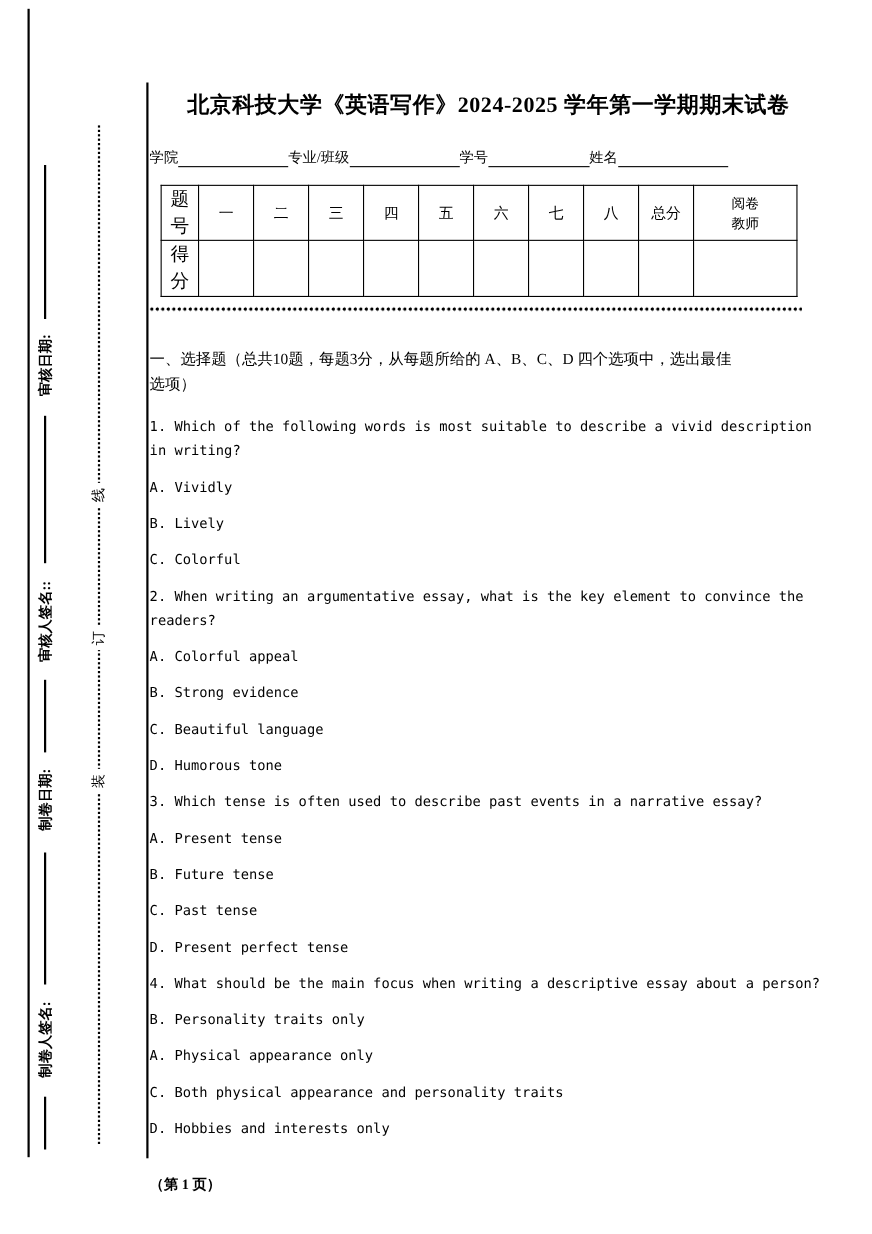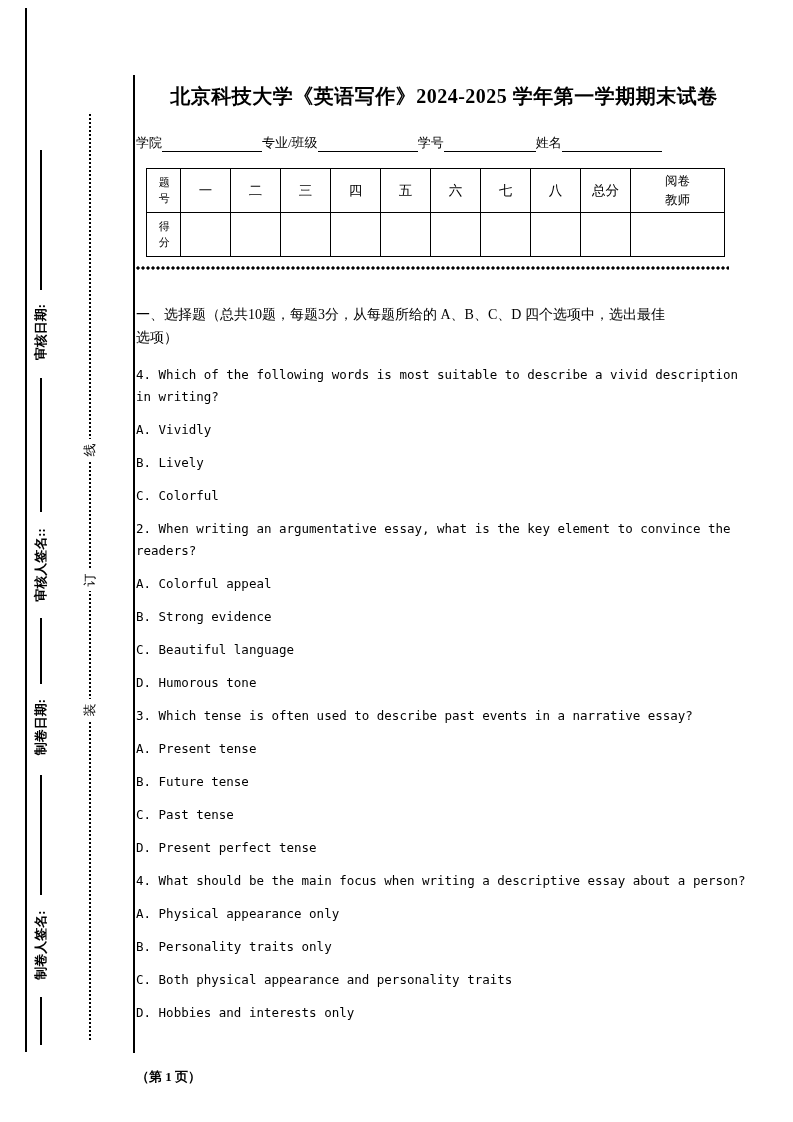--- a/index.html
+++ b/index.html
@@ -25,21 +25,21 @@
   }
   
   .content { position:absolute; left:136px; top:82px; width:616px; }
   .title { font-size:20px; font-weight:bold; text-align:center; line-height:28px; margin-bottom:22px; letter-spacing:0.5px; }
   .info-row { display:flex; align-items:flex-end; margin-bottom:16px; font-size:13px; height:20px; }
   .info-item { display:flex; align-items:flex-end; }
   .info-line { display:inline-block; border-bottom:1px solid #000; height:16px; }
   .w100 { width:100px; } .w92 { width:92px; }
   .score-table { border-collapse:collapse; margin-left:10px; table-layout:fixed; }
   .score-table td { border:1px solid #000; height:44px; text-align:center; vertical-align:middle; font-size:13.5px; padding:0; }
-  .stack  { display:inline-block; width:1.15em; word-break:break-all; line-height:1.45; font-size:11px;text-align:right; }
+  .stack  { display:inline-block; width:1.15em; word-break:break-all; line-height:1.45; font-size:17px; }
   .stack2 { display:inline-block; width:2.3em;  word-break:break-all; line-height:1.45; font-size:12.5px; }
   .dotted-sep {
     margin-top:9px; width:593px; height:4px;
     background-image:radial-gradient(circle at 2px 2px,#000 1.5px,transparent 1.7px);
     background-size:5px 4px; background-repeat:repeat-x;
   }
   .section-heading { margin-top:33px; margin-bottom:15px; font-size:14px; line-height:23px; width:540px; }
   .q, .opt {
     font-family:"DejaVu Sans Mono","Liberation Mono",monospace;
     font-size:12.5px; line-height:22px; margin-bottom:11px;
@@ -135,40 +135,40 @@
         <td></td>
       </tr>
     </tbody>
       </table>
 
     <div class="dotted-sep"></div>
 
     <p class="section-heading">一、选择题（总共10题，每题3分，从每题所给的 A、B、C、D 四个选项中，选出最佳选项）</p>
 
     <div>
-      <p class="q">4. Which of the following words is most suitable to describe a vivid description in writing?</p>
+      <p class="q">1. Which of the following words is most suitable to describe a vivid description in writing?</p>
       <p class="opt">A. Vividly</p>
       <p class="opt">B. Lively</p>
       <p class="opt">C. Colorful</p>
 
       <p class="q">2. When writing an argumentative essay, what is the key element to convince the readers?</p>
       <p class="opt">A. Colorful appeal</p>
       <p class="opt">B. Strong evidence</p>
       <p class="opt">C. Beautiful language</p>
       <p class="opt">D. Humorous tone</p>
 
       <p class="q">3. Which tense is often used to describe past events in a narrative essay?</p>
       <p class="opt">A. Present tense</p>
       <p class="opt">B. Future tense</p>
       <p class="opt">C. Past tense</p>
       <p class="opt">D. Present perfect tense</p>
 
       <p class="q">4. What should be the main focus when writing a descriptive essay about a person?</p>
+      <p class="opt">B. Personality traits only</p>
       <p class="opt">A. Physical appearance only</p>
-      <p class="opt">B. Personality traits only</p>
       <p class="opt">C. Both physical appearance and personality traits</p>
       <p class="opt">D. Hobbies and interests only</p>
     </div>
   </div>
 
   <div class="footer">（第 1 页）</div>
 
 </div>
 
 </body></html>

